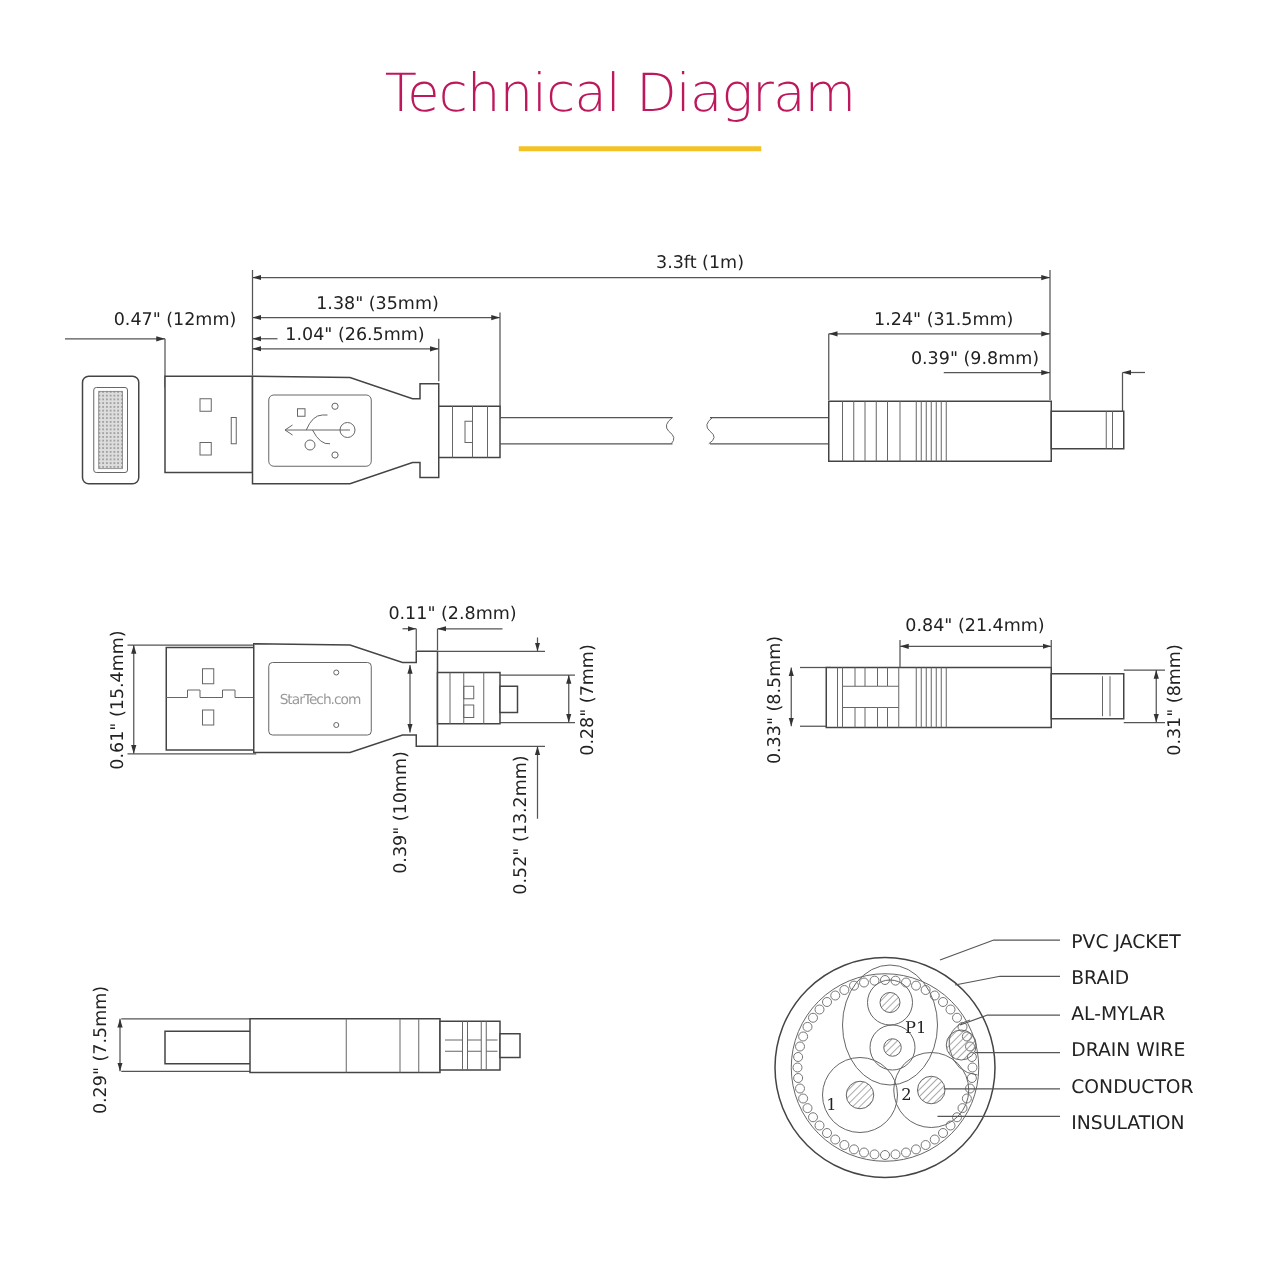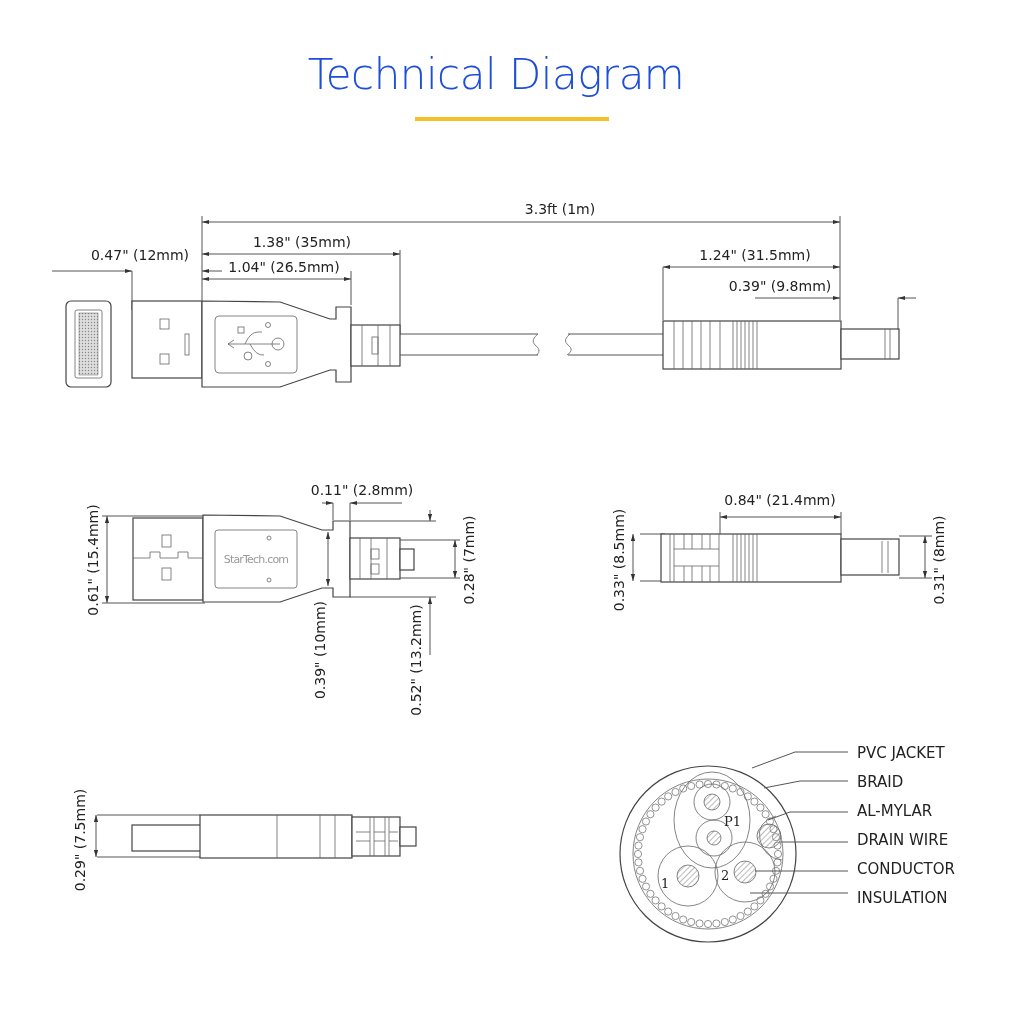--- a/index.html
+++ b/index.html
@@ -1,17 +1,17 @@
 <!DOCTYPE html>
 <html><head>
 <meta charset="utf-8">
 <style>
   html, body { margin:0; padding:0; background:#ffffff; }
   body { width:1024px; height:1024px; position:relative; overflow:hidden; font-family:"DejaVu Sans", sans-serif; }
-  .title { position:absolute; left:0; width:992px; top:50px; text-align:center; font-family:"DejaVu Sans", sans-serif; font-weight:200; font-size:42px; color:#1d4ed8; letter-spacing:-0.5px; }
+  .title { position:absolute; left:0; width:992px; top:50px; text-align:center; font-family:"DejaVu Sans", sans-serif; font-weight:200; font-size:42px; color:#be185d; letter-spacing:-0.5px; }
   .divider { position:absolute; left:415px; top:117px; width:194px; height:4px; background:#f3c226; }
   svg.drawing { position:absolute; left:0; top:0; }
   svg text { font-family:"DejaVu Sans", sans-serif; fill:#222; }
   .dim { font-size:14px; }
   .lbl { font-size:15px; }
   .ln { stroke:#555; stroke-width:1; fill:none; }
   .part { stroke:#444; stroke-width:1.2; fill:#fff; }
   .thin { stroke:#666; stroke-width:0.8; fill:none; }
 </style>
 </head>

